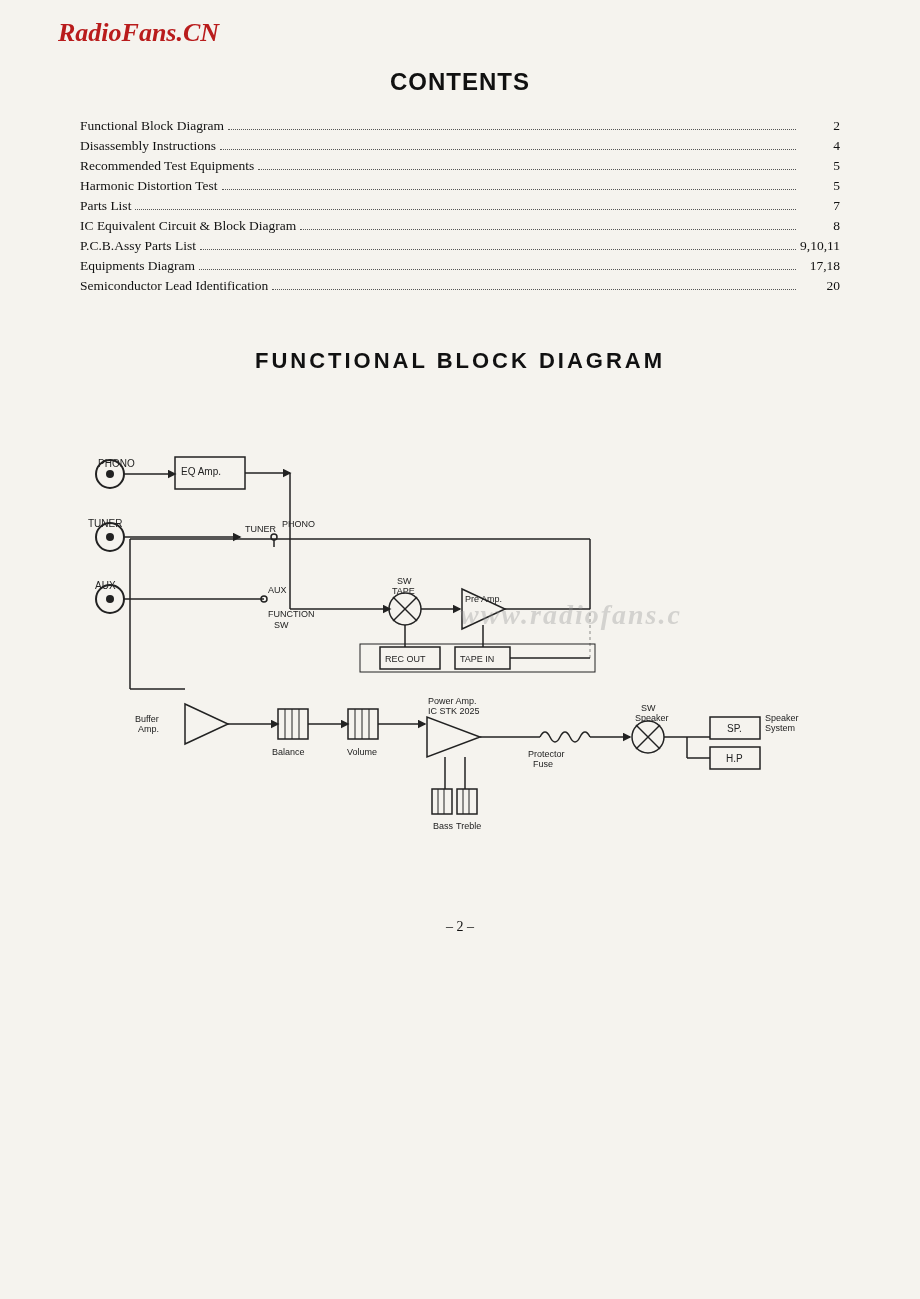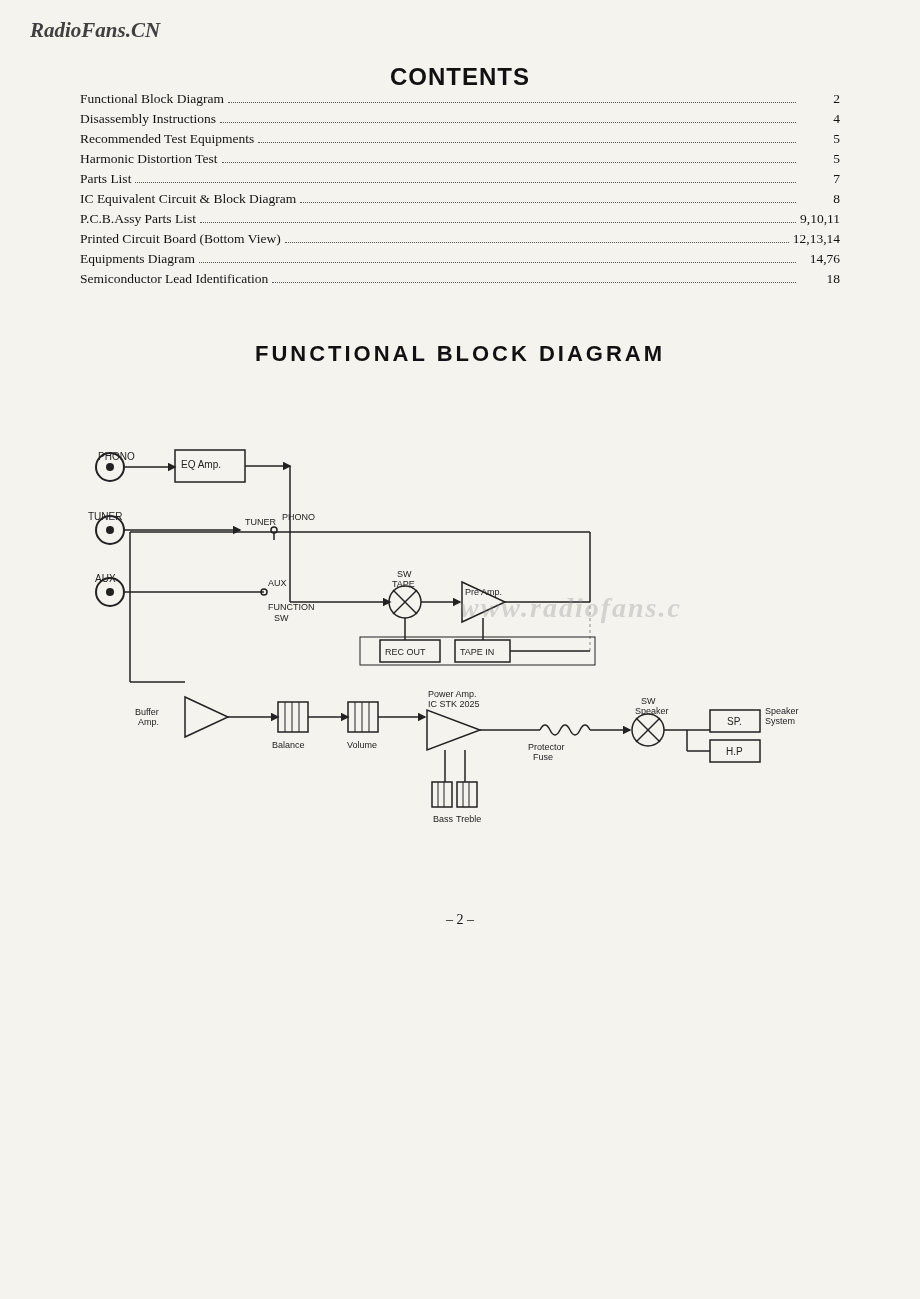--- a/index.html
+++ b/index.html
@@ -14,34 +14,36 @@
 
     
     .header {
       padding: 18px 30px 10px 30px;
       display: flex;
       align-items: center;
     }
     .site-logo {
       font-style: italic;
       font-weight: bold;
-      font-size: 21px;
-      color: #404040;
+      font-size: 26px;
+      color: #b91c1c;
+      margin-left: 28px;
     }
 
     
     .contents-section {
       padding: 10px 80px 30px 80px;
     }
     .section-title {
       text-align: center;
       font-size: 24px;
       font-weight: 900;
       font-family: Arial, sans-serif;
       letter-spacing: 1px;
+      margin-bottom: 22px;
       color: #111;
     }
     .toc-row {
       display: flex;
       align-items: baseline;
       margin-bottom: 4px;
       font-size: 13.5px;
       color: #111;
     }
     .toc-label {
@@ -141,33 +143,28 @@
         <span class="toc-label">IC Equivalent Circuit &amp; Block Diagram</span>
         <span class="toc-dots"></span>
         <span class="toc-page">8</span>
       </div>
       <div class="toc-row">
         <span class="toc-label">P.C.B.Assy Parts List</span>
         <span class="toc-dots"></span>
         <span class="toc-page">9,10,11</span>
       </div>
       <div class="toc-row">
-        <span class="toc-label">Printed Circuit Board (Bottom View)</span>
-        <span class="toc-dots"></span>
-        <span class="toc-page">12,13,14</span>
-      </div>
-      <div class="toc-row">
         <span class="toc-label">Equipments Diagram</span>
         <span class="toc-dots"></span>
-        <span class="toc-page">14,76</span>
+        <span class="toc-page">17,18</span>
       </div>
       <div class="toc-row">
         <span class="toc-label">Semiconductor Lead Identification</span>
         <span class="toc-dots"></span>
-        <span class="toc-page">18</span>
+        <span class="toc-page">20</span>
       </div>
     </div>
 </div>
 
 <div class="block-diagram-section">
   <div class="block-title">FUNCTIONAL  BLOCK  DIAGRAM</div>
 
   <div class="diagram-container">
 
     <div class="watermark" style="top:200px; left:430px;text-align:right;">www.radiofans.c</div>

